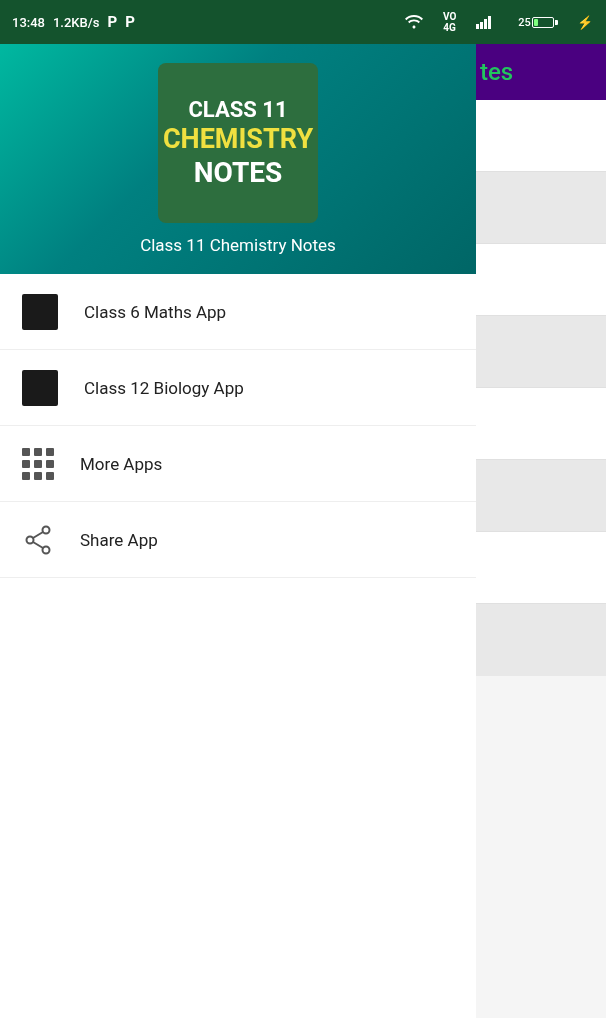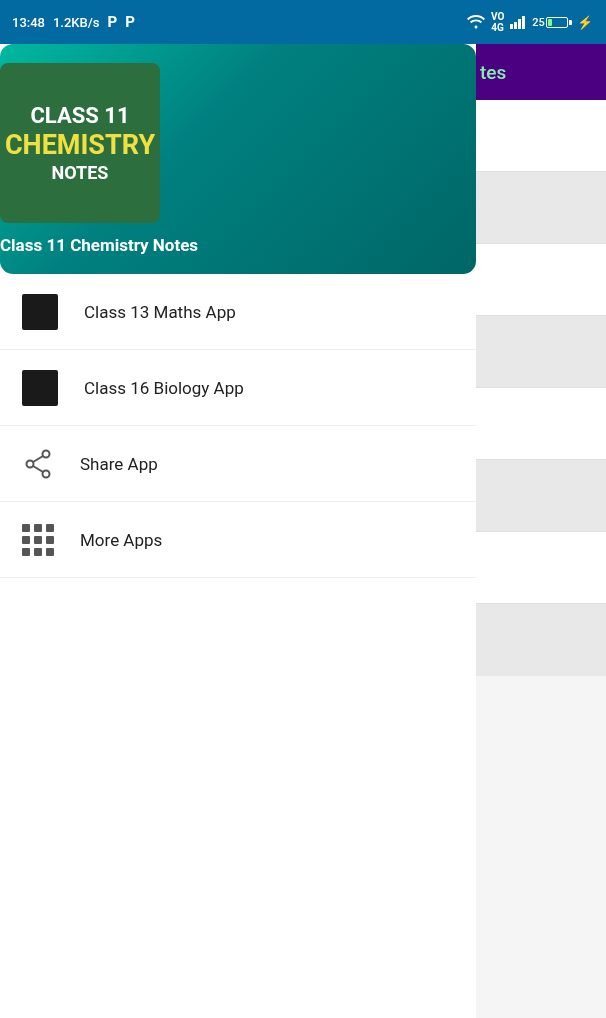--- a/index.html
+++ b/index.html
@@ -14,42 +14,42 @@
       font-family: 'Roboto', Arial, sans-serif;
       overflow: hidden;
       position: relative;
       background: #f5f5f5;
     }
 
     
     .status-bar {
       width: 606px;
       height: 44px;
-      background: #0369a1;
+      background: #14532d;
       display: flex;
       align-items: center;
       justify-content: space-between;
       padding: 0 12px;
       color: white;
       font-size: 13px;
       font-weight: 500;
       position: relative;
       z-index: 100;
     }
 
     .status-left {
       display: flex;
       align-items: center;
       gap: 8px;
     }
 
     .status-right {
       display: flex;
       align-items: center;
-      gap: 6px;
+      gap: 20px;
       text-align: center;
     }
 
     
     .background-content {
       position: absolute;
       top: 44px;
       left: 0;
       width: 606px;
       height: 974px;
@@ -60,22 +60,22 @@
     
     .bg-header {
       background: #4a0080;
       height: 56px;
       display: flex;
       align-items: center;
       padding-left: 480px;
     }
 
     .bg-header-text {
-      color: #86efac;
-      font-size: 19px;
+      color: #22c55e;
+      font-size: 24px;
       font-weight: 500;
     }
 
     
     .bg-list-item {
       height: 72px;
       display: flex;
       align-items: center;
       border-bottom: 1px solid #e0e0e0;
       padding-left: 380px;
@@ -104,24 +104,23 @@
       flex-direction: column;
     }
 
     
     .drawer-header {
       background: linear-gradient(135deg, #00b8a0 0%, #008080 40%, #006666 100%);
       width: 100%;
       height: 230px;
       display: flex;
       flex-direction: column;
-      align-items: flex-start;
+      align-items: center;
       justify-content: center;
       gap: 12px;
-      border-radius: 13px;
     }
 
     .app-logo {
       width: 160px;
       height: 160px;
       background: #2d6e3e;
       border-radius: 8px;
       display: flex;
       flex-direction: column;
       align-items: center;
@@ -140,30 +139,30 @@
     .logo-chemistry {
       color: #f0e040;
       font-size: 27px;
       font-weight: 700;
       text-align: center;
       line-height: 1.2;
     }
 
     .logo-notes {
       color: white;
-      font-size: 18px;
+      font-size: 28px;
       font-weight: 700;
       text-align: center;
       line-height: 1.2;
     }
 
     .app-title {
       color: white;
       font-size: 17px;
-      font-weight: 700;
+      font-weight: 400;
     }
 
     
     .drawer-menu {
       flex: 1;
       background: white;
       overflow-y: auto;
     }
 
     .menu-item {
@@ -241,20 +240,21 @@
       height: 8px;
       background: #555;
       border-radius: 1px;
     }
 
     
     .battery {
       display: flex;
       align-items: center;
       gap: 1px;
+      margin-left: 6px;
     }
 
     .battery-body {
       width: 22px;
       height: 11px;
       border: 1.5px solid white;
       border-radius: 2px;
       display: flex;
       align-items: center;
       padding: 1px;
@@ -342,58 +342,58 @@
     </div>
     <span class="app-title">Class 11 Chemistry Notes</span>
   </div>
 
   <div class="drawer-menu">
 
     <div class="menu-item">
       <div class="menu-icon">
         <div class="menu-icon-black"></div>
       </div>
-      <span class="menu-label">Class 13 Maths App</span>
+      <span class="menu-label">Class 6 Maths App</span>
     </div>
 
 
     <div class="menu-item">
       <div class="menu-icon">
         <div class="menu-icon-black"></div>
       </div>
-      <span class="menu-label">Class 16 Biology App</span>
-    </div>
-
-
+      <span class="menu-label">Class 12 Biology App</span>
+    </div>
+
+
+
+    <div class="menu-item">
+      <div class="menu-icon more-icon">
+        <div class="dots-grid">
+          <div class="dot"></div>
+          <div class="dot"></div>
+          <div class="dot"></div>
+          <div class="dot"></div>
+          <div class="dot"></div>
+          <div class="dot"></div>
+          <div class="dot"></div>
+          <div class="dot"></div>
+          <div class="dot"></div>
+        </div>
+      </div>
+      <span class="menu-label">More Apps</span>
+    </div>
 
     <div class="menu-item">
       <div class="menu-icon share-icon">
 
         <svg width="30" height="30" viewBox="0 0 30 30" fill="none">
           <circle cx="23" cy="5" r="3.5" stroke="#555" stroke-width="2"></circle>
           <circle cx="7" cy="15" r="3.5" stroke="#555" stroke-width="2"></circle>
           <circle cx="23" cy="25" r="3.5" stroke="#555" stroke-width="2"></circle>
           <line x1="10" y1="13" x2="20" y2="7" stroke="#555" stroke-width="2"></line>
           <line x1="10" y1="17" x2="20" y2="23" stroke="#555" stroke-width="2"></line>
         </svg>
       </div>
       <span class="menu-label">Share App</span>
     </div>
 
-    <div class="menu-item">
-      <div class="menu-icon more-icon">
-        <div class="dots-grid">
-          <div class="dot"></div>
-          <div class="dot"></div>
-          <div class="dot"></div>
-          <div class="dot"></div>
-          <div class="dot"></div>
-          <div class="dot"></div>
-          <div class="dot"></div>
-          <div class="dot"></div>
-          <div class="dot"></div>
-        </div>
-      </div>
-      <span class="menu-label">More Apps</span>
-    </div>
-
   </div>
 </div>
 
 </body></html>

